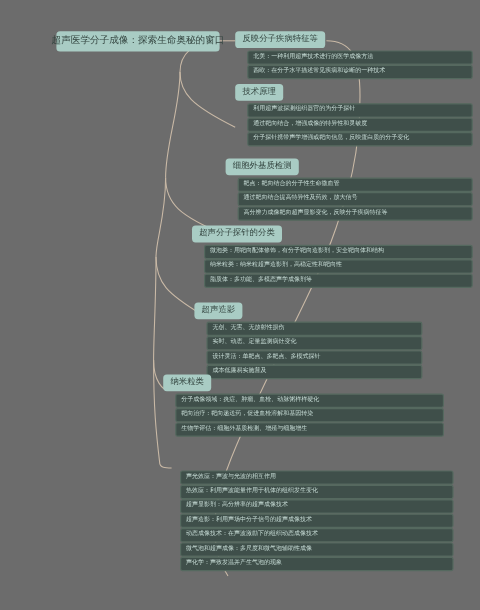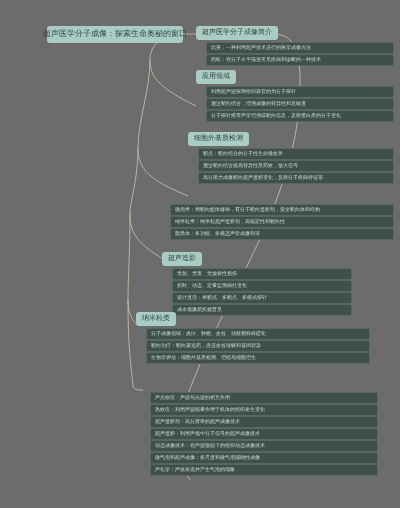--- a/index.html
+++ b/index.html
@@ -60,31 +60,32 @@
       <path d="M138,148 C138,180 130,200 130,214"></path>
       <path d="M130,214 C130,236 140,245 168,262"></path>
       <path d="M130,214 C130,250 128,280 128,300"></path>
       <path d="M128,300 C128,318 136,325 140,325"></path>
       <path d="M128,300 C128,340 130,360 133,385"></path>
       <path d="M133,385 C133,390 138,390 143,390"></path>
       <path d="M272,34 C292,34 300,46 300,80 C300,130 290,160 280,190 C268,225 250,260 230,300 C212,338 196,370 186,400 C176,430 176,460 190,480"></path>
     </g>
   </svg>
 <div class="node root" style="left: 47px; top: 26px; width: 136px;">超声医学分子成像：探索生命奥秘的窗口</div>
-    <div class="node branch" style="left: 196px; top: 26px;">超声医学分子成像简介</div>
+    <div class="node branch" style="left: 196px; top: 26px;">反映分子疾病特征等</div>
     <div class="node leaf" style="left: 206px; top: 42px; width: 188px;">北美：一种利用超声技术进行的医学成像方法</div>
     <div class="node leaf" style="left: 206px; top: 54px; width: 188px;">西欧：在分子水平描述常见疾病和诊断的一种技术</div>
-    <div class="node branch" style="left: 196px; top: 70px;">应用领域</div>
+    <div class="node branch" style="left: 196px; top: 70px;">技术原理</div>
     <div class="node leaf" style="left: 206px; top: 86px; width: 188px;">利用超声波探测组织器官的为分子探针</div>
     <div class="node leaf" style="left: 206px; top: 98px; width: 188px;">通过靶向结合，增强成像的特异性和灵敏度</div>
     <div class="node leaf" style="left: 206px; top: 110px; width: 188px;">分子探针携带声学增强或靶向信息，反映蛋白质的分子变化</div>
     <div class="node branch" style="left: 188px; top: 132px;">细胞外基质检测</div>
     <div class="node leaf" style="left: 198px; top: 148px; width: 196px;">靶点：靶向结合的分子性生命微血管</div>
     <div class="node leaf" style="left: 198px; top: 160px; width: 196px;">通过靶向结合提高特异性及药效，放大信号</div>
     <div class="node leaf" style="left: 198px; top: 172px; width: 196px;">高分辨力成像靶向超声显影变化，反映分子疾病特征等</div>
+    <div class="node branch" style="left: 160px; top: 188px;">超声分子探针的分类</div>
     <div class="node leaf" style="left: 170px; top: 204px; width: 224px;">微泡类：用靶向配体修饰，有分子靶向造影剂，安全靶向体和结构</div>
     <div class="node leaf" style="left: 170px; top: 216px; width: 224px;">纳米粒类：纳米粒超声造影剂，高稳定性和靶向性</div>
     <div class="node leaf" style="left: 170px; top: 228px; width: 224px;">脂质体：多功能、多模态声学成像剂等</div>
     <div class="node branch" style="left: 162px; top: 252px;">超声造影</div>
     <div class="node leaf" style="left: 172px; top: 268px; width: 180px;">无创、无害、无放射性损伤</div>
     <div class="node leaf" style="left: 172px; top: 280px; width: 180px;">实时、动态、定量监测病灶变化</div>
     <div class="node leaf" style="left: 172px; top: 292px; width: 180px;">设计灵活：单靶点、多靶点、多模式探针</div>
     <div class="node leaf" style="left: 172px; top: 304px; width: 180px;">成本低廉易实施普及</div>
     <div class="node branch" style="left: 136px; top: 312px;">纳米粒类</div>
     <div class="node leaf" style="left: 146px; top: 328px; width: 224px;">分子成像领域：炎症、肿瘤、血栓、动脉粥样样硬化</div>

